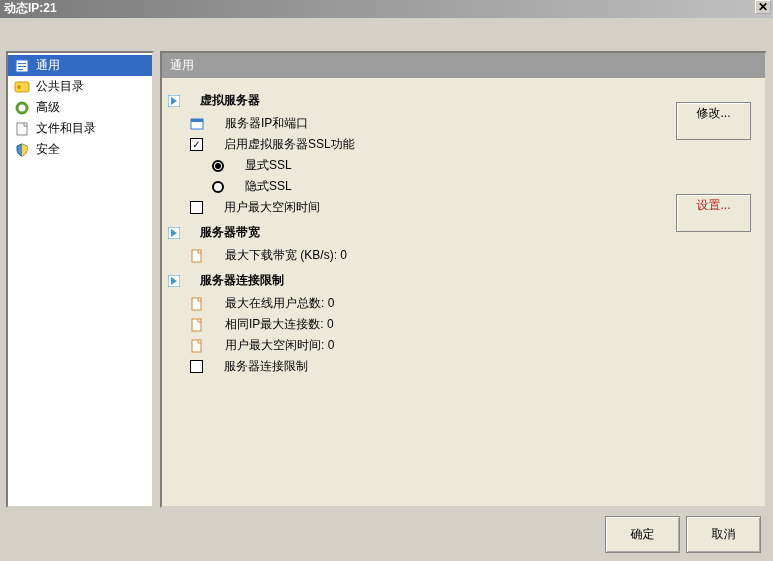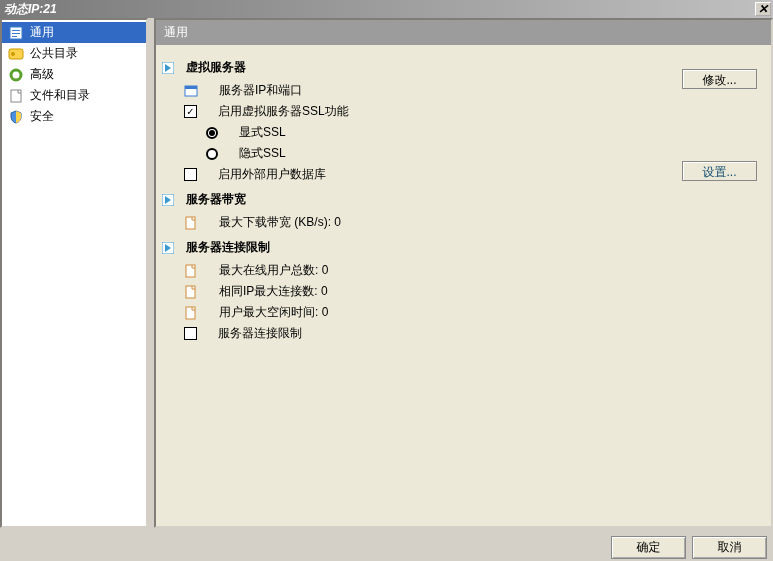--- a/index.html
+++ b/index.html
@@ -1,47 +1,47 @@
 <!DOCTYPE html>
 <html><head>
   <meta charset="utf-8">
   <style>
     * { margin: 0; padding: 0; box-sizing: border-box; font-family: "Microsoft YaHei", "SimSun", Tahoma, sans-serif; font-size: 12px; }
     body { background: #d4d0c8; width: 773px; height: 561px; display: flex; flex-direction: column; overflow: hidden; }
 
-    .title-bar { height: 18px; background: linear-gradient(to right, #7a7a7a, #c0c0c0); color: #fff; display: flex; align-items: center; padding-left: 4px; font-weight: bold; font-style: italic; }
+    .title-bar { height: 18px; background: linear-gradient(to right, #7a7a7a, #c0c0c0); color: #fff; display: flex; align-items: flex-start; padding-left: 4px; font-weight: bold; }
     .title-bar .close-btn { margin-left: auto; width: 16px; height: 14px; background: #d4d0c8; border: 1px outset #fff; color: #000; display: flex; align-items: center; justify-content: center; font-weight: bold; margin-right: 2px; cursor: default; font-family: Arial, sans-serif; }
 
-    .body-wrap { flex: 1; display: flex; flex-direction: column; gap: 6px; }
+    .body-wrap { flex: 1; display: flex; flex-direction: column; padding: 6px; gap: 6px; margin-top: 27px; }
     .main-area { flex: 1; display: flex; gap: 6px; min-height: 0; }
 
     .sidebar { width: 148px; background: #fff; border: 2px inset #d4d0c8; overflow: auto; padding: 2px 0; }
     .sidebar-item { display: flex; align-items: center; gap: 6px; padding: 2px 6px; cursor: default; }
     .sidebar-item.selected { background: #316ac5; color: #fff; }
     .sb-icon { width: 16px; height: 16px; display: flex; align-items: center; justify-content: center; }
 
     .content { flex: 1; background: #ece9d8; border: 2px inset #d4d0c8; display: flex; flex-direction: column; }
     .content-header { background: #9c9c9c; color: #fff; padding: 4px 8px; font-weight: normal; }
     .content-body { flex: 1; padding: 8px 6px 8px 6px; overflow: auto; position: relative; }
 
-    .section-header { display: flex; align-items: center; gap: 12px; margin: 6px 0 4px 0; font-weight: bold; }
+    .section-header { display: flex; align-items: center; gap: 20px; margin: 6px 0 4px 0; font-weight: bold; }
     .section-header .arrow-icon { width: 12px; height: 12px; }
     .item-row { display: flex; align-items: center; gap: 21px; padding: 2px 0 2px 22px; }
     .sub-row { padding-left: 44px; align-items: center; }
     .row-icon { width: 14px; height: 14px; display: flex; align-items: center; justify-content: center; flex-shrink: 0; }
 
     .checkbox { width: 13px; height: 13px; border: 1px solid #000; background: #fff; display: flex; align-items: center; justify-content: center; font-size: 10px; line-height: 1; }
     .radio { width: 12px; height: 12px; border: 2px solid #000; border-radius: 50%; background: #fff; display: flex; align-items: center; justify-content: center; }
     .radio.selected::after { content: ""; width: 6px; height: 6px; background: #000; border-radius: 50%; }
 
-    .right-btn { position: absolute; right: 14px; width: 75px; height: 20px; background: #ece9d8; border: 1px solid #888; box-shadow: inset 1px 1px 0 #fff; cursor: default; text-align: center; line-height: 20px; }
-    .right-btn.disabled { color: #0c4a6e; }
+    .right-btn { position: absolute; right: 14px; width: 75px; height: 38px; background: #ece9d8; border: 1px solid #888; box-shadow: inset 1px 1px 0 #fff; cursor: default; text-align: center; line-height: 20px; }
+    .right-btn.disabled { color: #b91c1c; }
 
     .button-bar { display: flex; justify-content: flex-end; gap: 6px; padding: 2px 6px 2px 0; }
-    .dlg-btn { width: 75px; height: 23px; background: #ece9d8; border: 1px solid #888; box-shadow: inset 1px 1px 0 #fff, inset -1px -1px 0 #aaa; cursor: default; }
+    .dlg-btn { width: 75px; height: 37px; background: #ece9d8; border: 1px solid #888; box-shadow: inset 1px 1px 0 #fff, inset -1px -1px 0 #aaa; cursor: default; }
   </style>
 </head>
 <body>
 
 <div class="title-bar">
   <span>动态IP:21</span>
   <div class="close-btn">
     <span>✕</span>
   </div>
 </div>
@@ -134,21 +134,21 @@
           <span>显式SSL</span>
         </div>
 
         <div class="item-row sub-row">
           <span class="radio"></span>
           <span>隐式SSL</span>
         </div>
 
         <div class="item-row">
           <span class="checkbox"></span>
-          <span>启用外部用户数据库</span>
+          <span>用户最大空闲时间</span>
         </div>
         <div class="right-btn disabled" style="top:116px"><span>设置...</span></div>
 
         <div class="section-header">
           <span class="arrow-icon">
             <svg width="12" height="12">
                 <rect x="0" y="0" width="12" height="12" fill="#fff" stroke="#3a9ad0"></rect>
                 <polygon points="3,2 9,6 3,10" fill="#3a9ad0"></polygon>
               </svg>
           </span>

